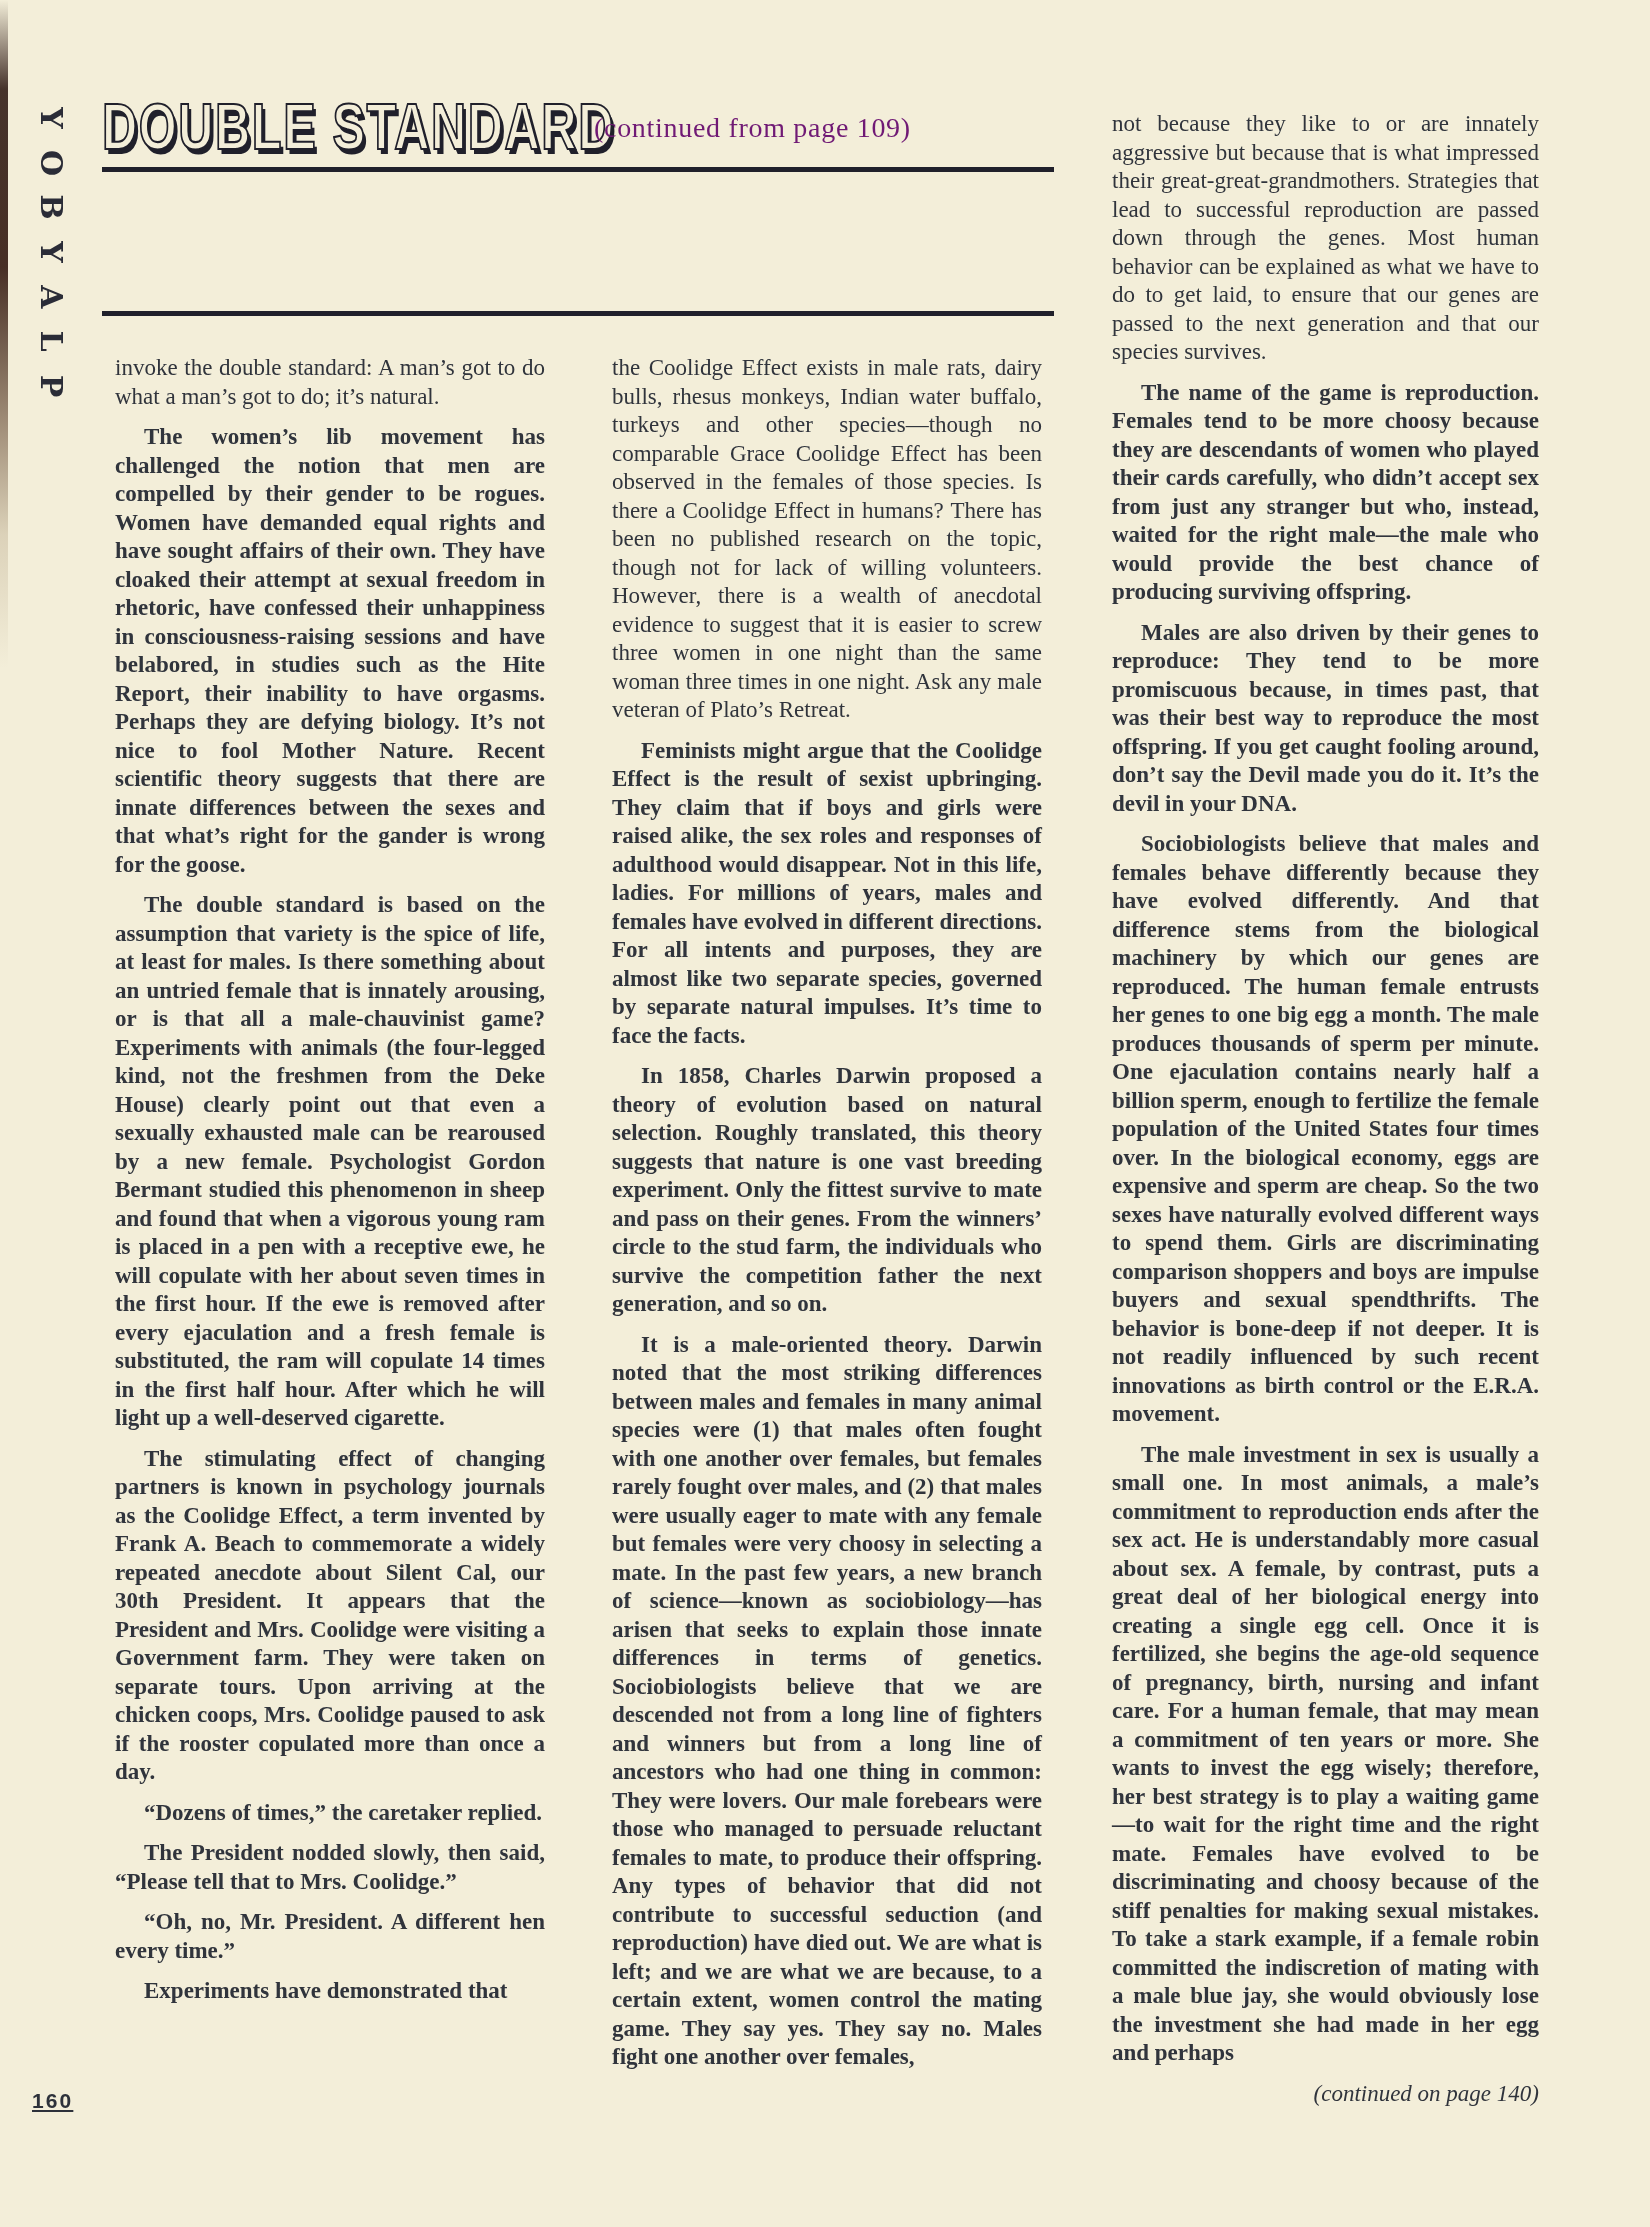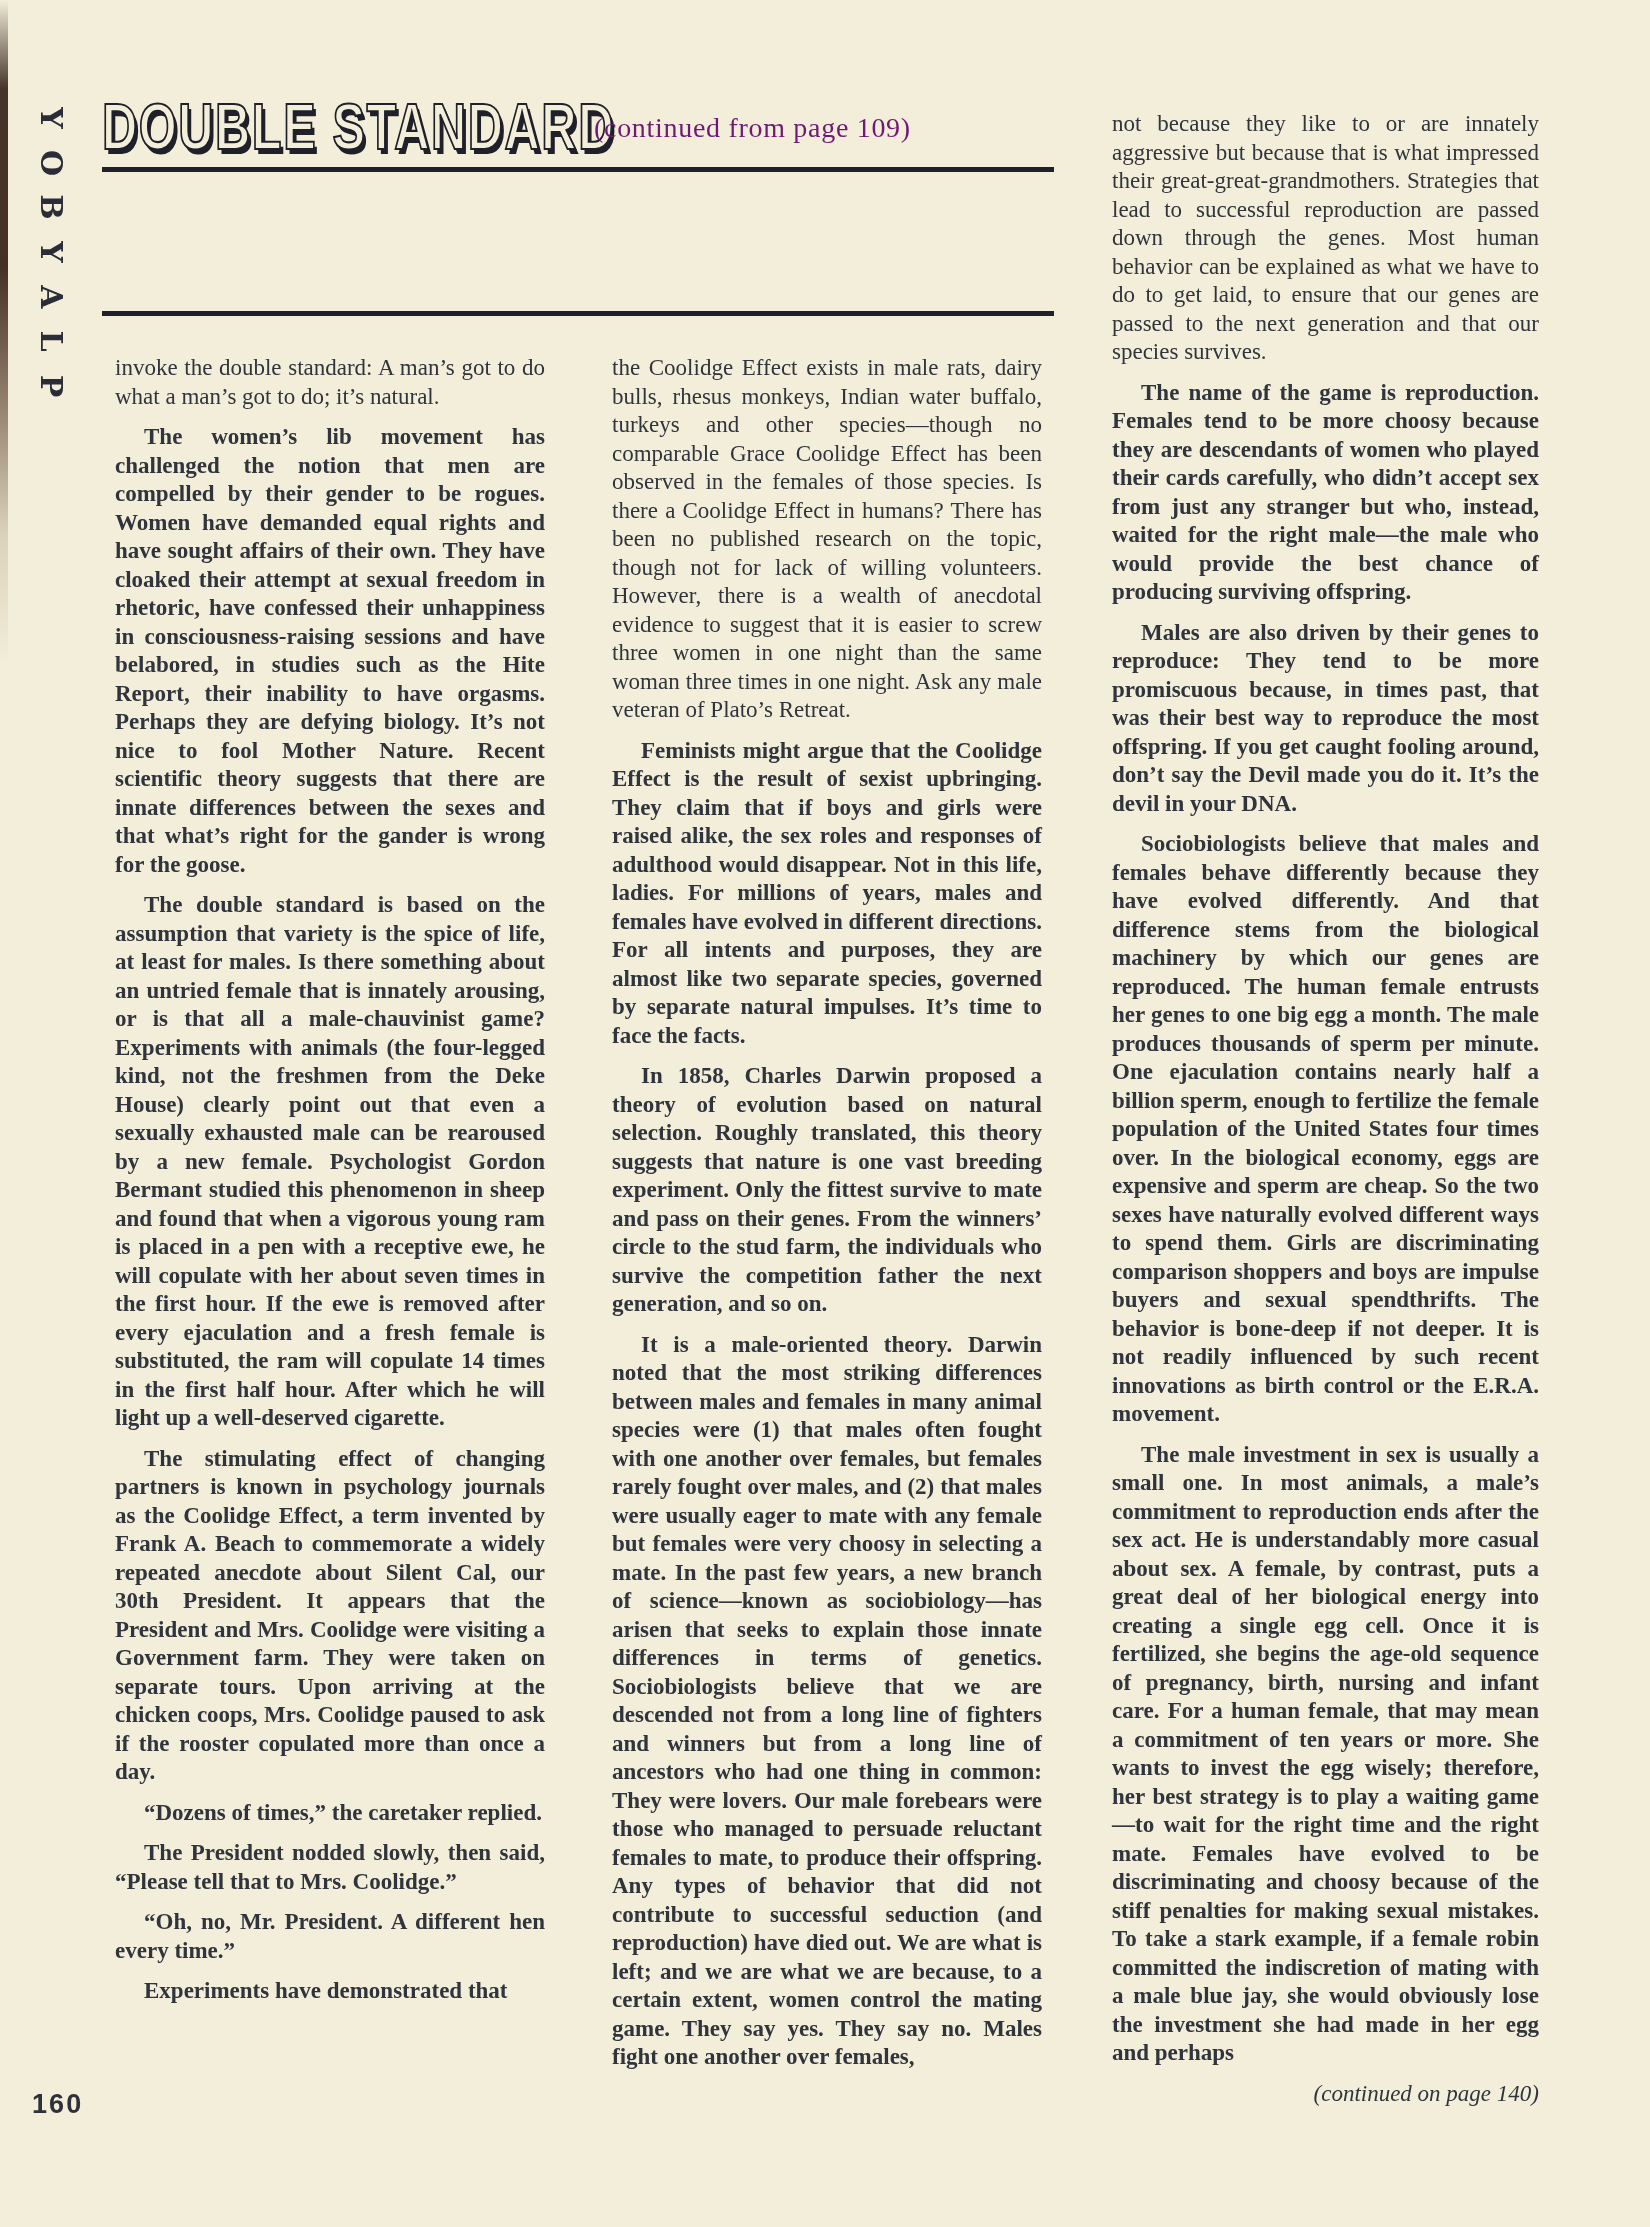--- a/index.html
+++ b/index.html
@@ -67,21 +67,21 @@
   }
   .col p{margin:12px;padding:0;}
   .col p.indent{text-indent:29px;font-weight:bold;}
   .col p.cont-line{text-align:right;font-style:italic;}
   .col-1{left:103px;top:342px;}
   .col-2{left:600px;top:342px;}
   .col-3{left:1100px;top:98px;width:451px;}
   .folio{
     position:absolute;left:32px;top:2089px;
     font-family:"Liberation Sans",sans-serif;font-weight:600;
-    font-size:27px;letter-spacing:2.1px;color:#2d313a;
+    font-size:21px;letter-spacing:2.1px;color:#2d313a;text-decoration:underline;
   }
 </style>
 </head>
 <body>
 
 <div class="page">
   <div class="page-edge"></div>
 
   <div class="spine">
       <span>P</span>

